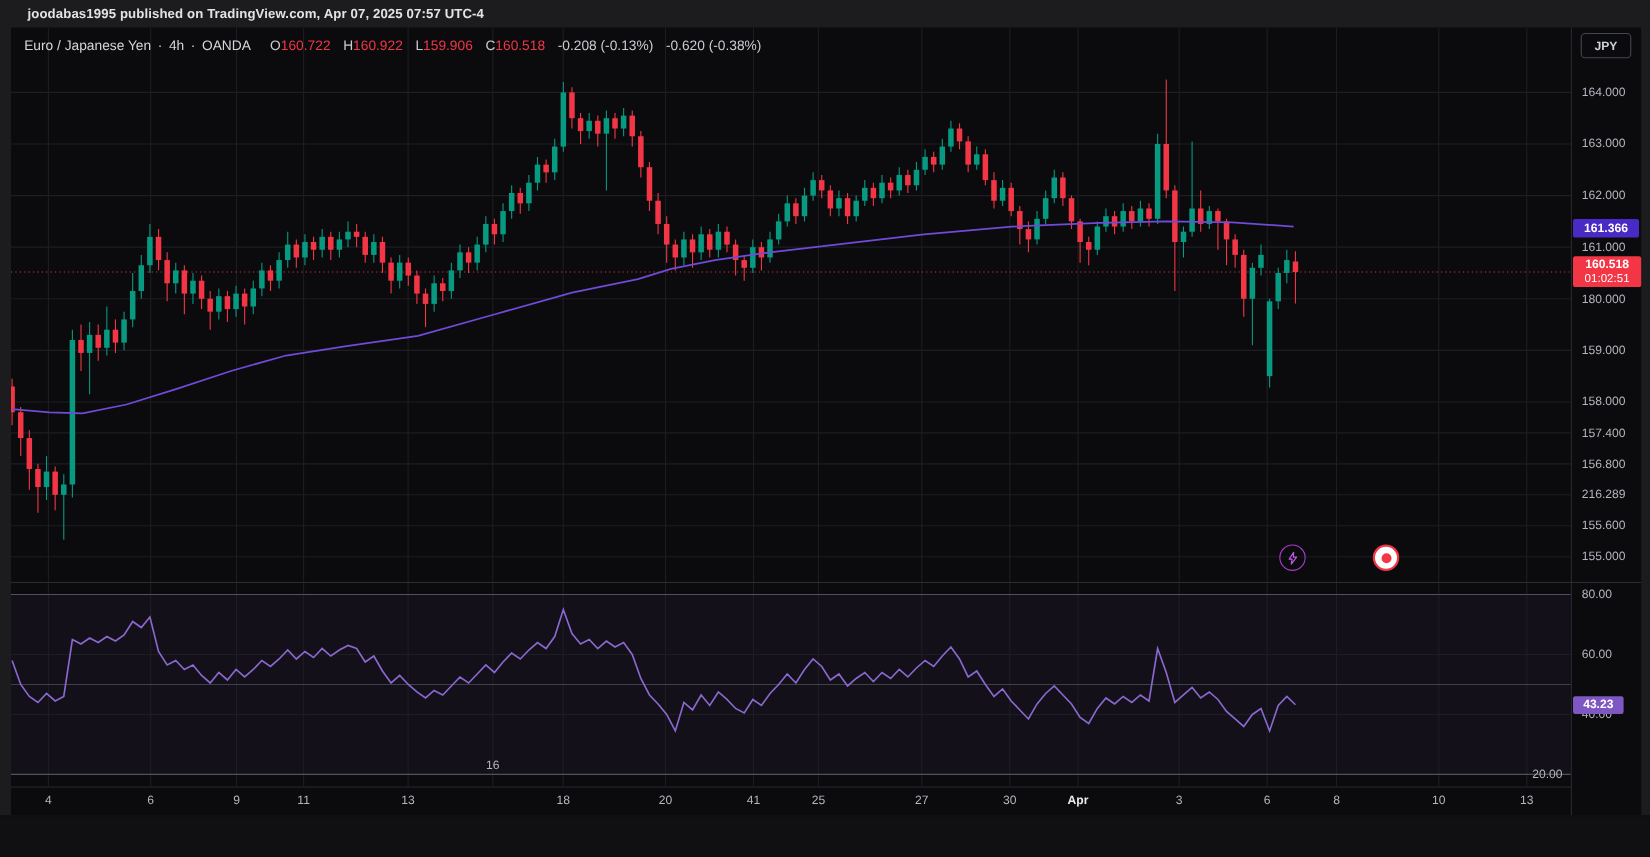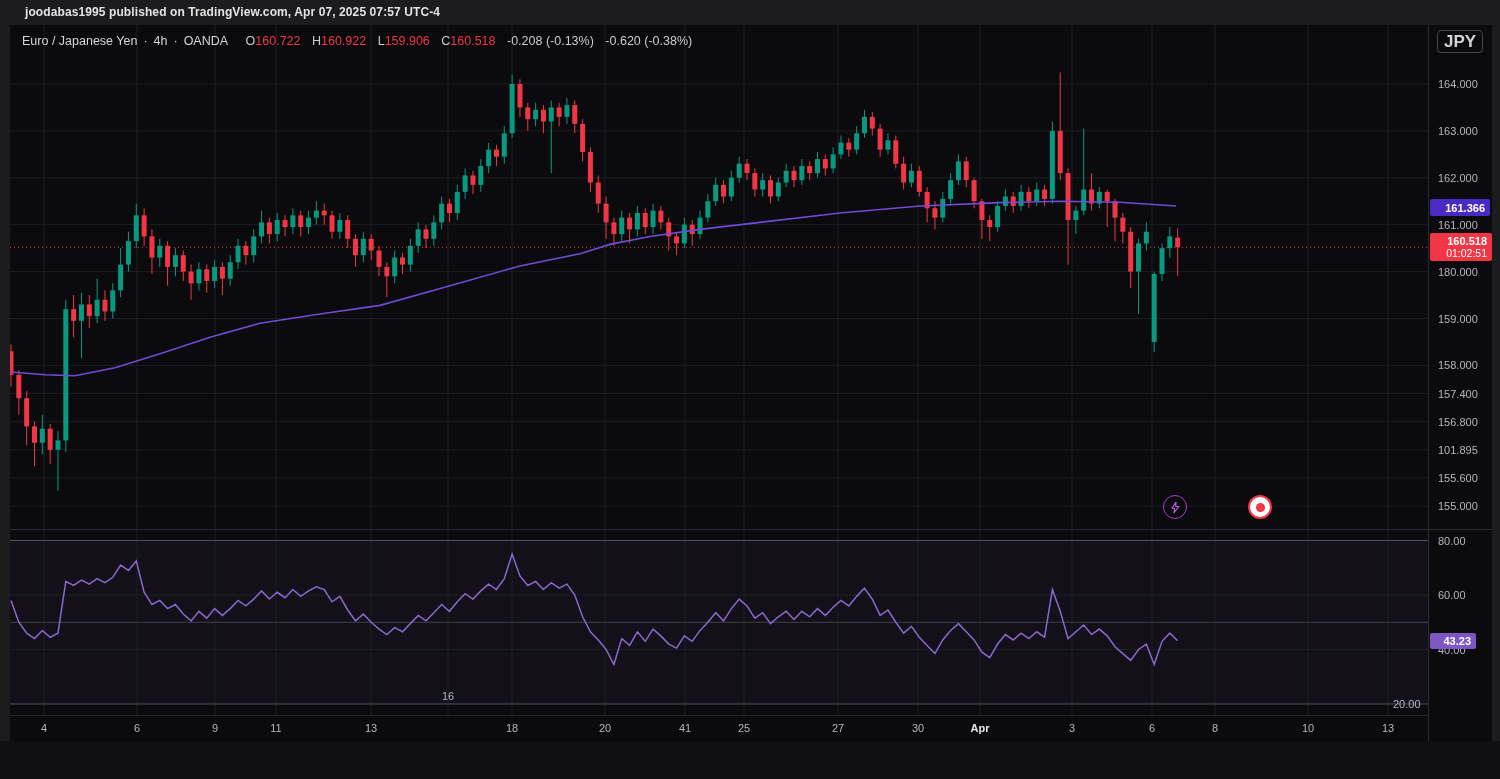--- a/index.html
+++ b/index.html
@@ -13,23 +13,23 @@
   .legend .neg{color:#f23645;}
   .legend .lbl{color:#c9cbd1;margin-left:8px;}
   .scale-sep{position:absolute;left:1428px;top:25px;width:1px;height:716px;background:#2a2b31;}
   .pane-sep{position:absolute;left:10px;top:529px;width:1482px;height:1px;background:#2a2b31;}
   .time-sep{position:absolute;left:10px;top:715px;width:1418px;height:1px;background:#26272c;}
   .tick{position:absolute;font-size:11px;color:#b4b6be;line-height:14px;}
   .price-tick{left:1438px;}
   .time-tick{top:721px;transform:translateX(-50%);}
   .time-tick.month{color:#e9e9ec;font-weight:bold;}
   .jpy-btn{position:absolute;left:1437px;top:30px;width:46px;height:23px;border:1px solid #45464f;border-radius:4px;
-    color:#d1d4dc;font-size:17px;font-weight:bold;display:flex;align-items:center;justify-content:center;background:transparent;cursor:pointer;text-align:right;}
+    color:#d1d4dc;font-size:11px;font-weight:bold;display:flex;align-items:center;justify-content:center;background:transparent;cursor:pointer;text-align:right;}
   .badge{position:absolute;left:1430px;color:#fff;font-size:11px;font-weight:bold;border-radius:2px;
-    display:flex;flex-direction:column;align-items:flex-end;justify-content:center;padding:1px 5px;}
+    display:flex;flex-direction:column;align-items:center;justify-content:center;padding:1px 5px;}
   .badge.ma{background:#4a2ac5;height:17px;width:60px;}
   .badge.last{background:#f23645;height:28px;width:62px;}
   .badge.last .cd{font-weight:normal;font-size:10.5px;line-height:12px;}
   .badge.rsi{background:#7e57c2;height:16px;width:46px;}
   .float-btn{position:absolute;width:24px;height:24px;border-radius:50%;display:flex;align-items:center;justify-content:center;cursor:pointer;}
   .float-btn.boost{border:1.5px solid #a63ccc;background:rgba(12,12,14,.4);}
   .float-btn.target{border:2.5px solid #f23645;background:#ffffff;}
   .float-btn.target .dot{width:9px;height:9px;border-radius:50%;background:#f23645;}
   .footer{position:absolute;left:0;top:741px;width:1500px;height:38px;background:#1b1b1e;border-top:1px solid #101013;
     display:flex;align-items:center;padding-left:44px;gap:9px;}
@@ -403,21 +403,21 @@
   <div id="axis-labels">
       <div class="tick price-tick" style="top: 77px; left: 1438px;">164.000</div>
       <div class="tick price-tick" style="top: 123.9px; left: 1438px;">163.000</div>
       <div class="tick price-tick" style="top: 170.8px; left: 1438px;">162.000</div>
       <div class="tick price-tick" style="top: 217.7px; left: 1438px;">161.000</div>
       <div class="tick price-tick" style="top: 264.6px; left: 1438px;">180.000</div>
       <div class="tick price-tick" style="top: 311.5px; left: 1438px;">159.000</div>
       <div class="tick price-tick" style="top: 358.4px; left: 1438px;">158.000</div>
       <div class="tick price-tick" style="top: 386.54px; left: 1438px;">157.400</div>
       <div class="tick price-tick" style="top: 414.68px; left: 1438px;">156.800</div>
-      <div class="tick price-tick" style="top: 442.82px; left: 1438px;">101.895</div>
+      <div class="tick price-tick" style="top: 442.82px; left: 1438px;">216.289</div>
       <div class="tick price-tick" style="top: 470.96px; left: 1438px;">155.600</div>
       <div class="tick price-tick" style="top: 499.1px; left: 1438px;">155.000</div>
       <div class="tick price-tick" style="top: 533.5px; left: 1438px;">80.00</div>
       <div class="tick price-tick" style="top: 588px; left: 1438px;">60.00</div>
       <div class="tick price-tick" style="top: 642.5px; left: 1438px;">40.00</div>
       <div class="tick price-tick" style="top: 697px; left: 1393px;">20.00</div>
       <div class="tick time-tick" style="left: 44px; top: 721px;">4</div>
       <div class="tick time-tick" style="left: 137px; top: 721px;">6</div>
       <div class="tick time-tick" style="left: 215px; top: 721px;">9</div>
       <div class="tick time-tick" style="left: 276px; top: 721px;">11</div>

